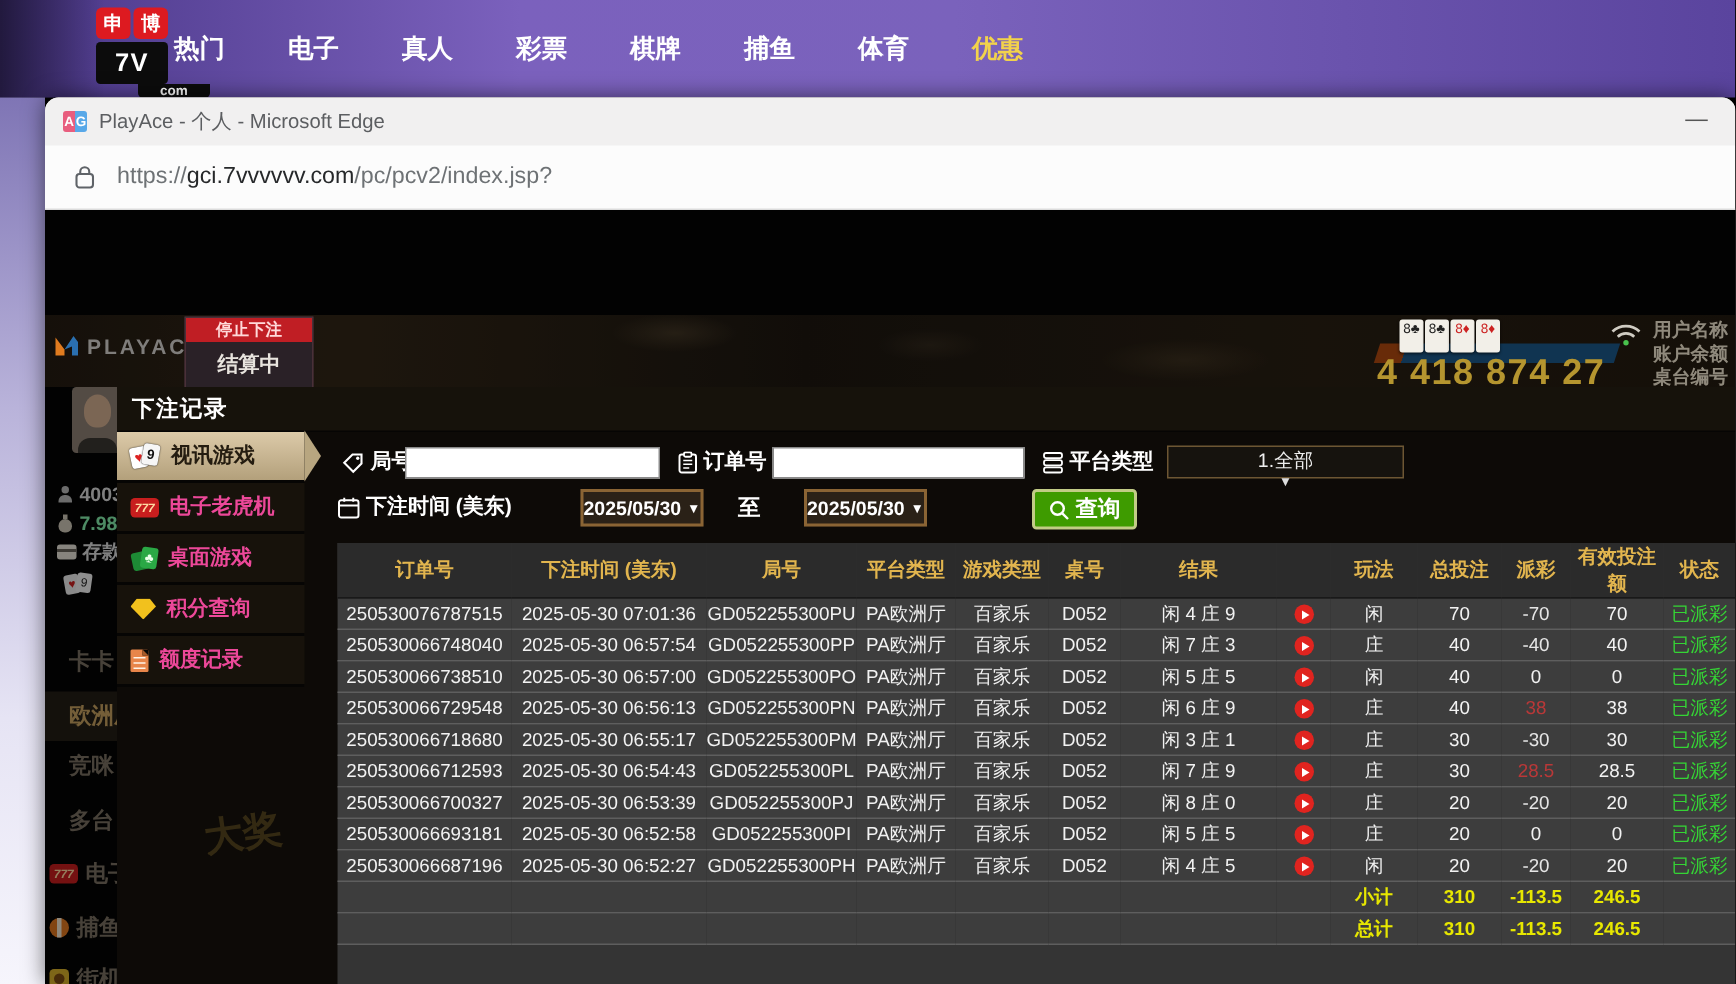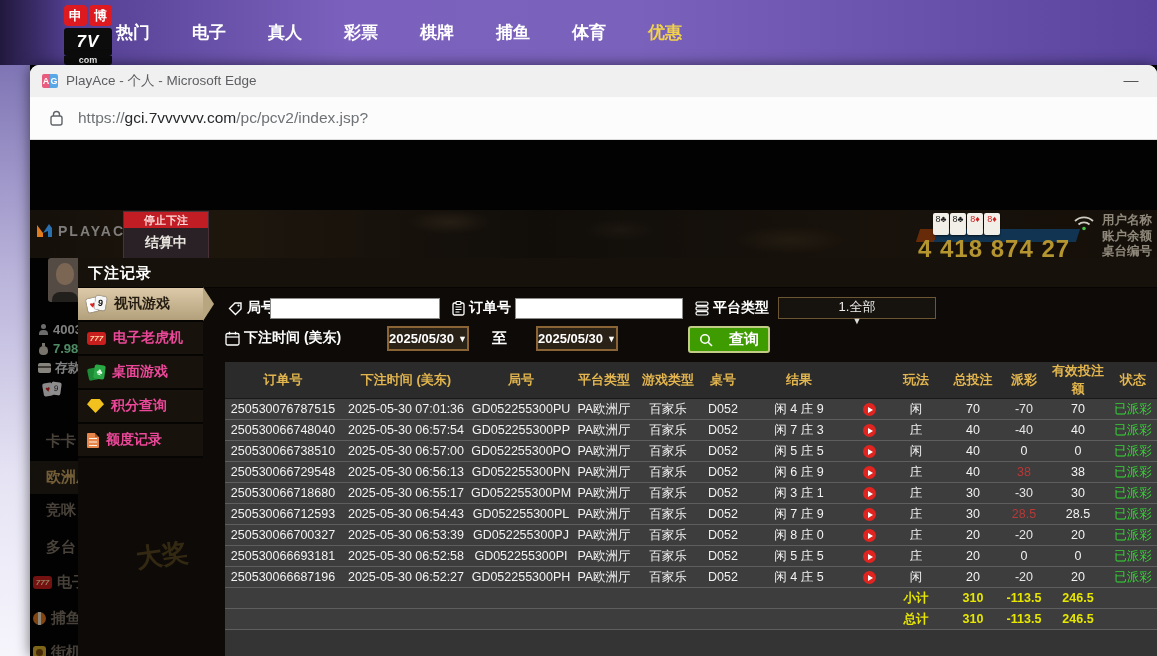--- a/index.html
+++ b/index.html
@@ -6,22 +6,22 @@
   html,body { width:1157px; height:656px; background:#000; font-family:"Liberation Sans","DejaVu Sans",sans-serif; }
   .stage { position:relative; width:1157px; height:656px; overflow:hidden; background:#000; }
 
   
   .site-nav { position:absolute; left:0; top:0; width:1157px; height:65px;
     background:linear-gradient(90deg,#4a3788 0%,#7b61bd 30%,#7a62bc 55%,#5a449e 100%); }
   .site-nav::before{content:"";position:absolute;left:0;top:0;width:70px;height:65px;background:linear-gradient(90deg,rgba(0,0,0,.55),rgba(0,0,0,0));}
   .site-logo { position:absolute; left:64px; top:5px; width:50px; }
   .site-logo .badges{display:flex;gap:2px;}
   .site-logo .badge{width:23px;height:21px;background:#dd1a20;border-radius:4px;color:#fff;font-weight:bold;font-size:13px;line-height:21px;text-align:center;}
-  .site-logo .name{margin-top:2px;width:48px;height:28px;background:#0c0c0c;border-radius:3px;color:#fff;font-style:italic;font-weight:bold;font-size:17px;line-height:28px;text-align:center;letter-spacing:1px;}
-  .site-logo .tld{width:48px;background:#0c0c0c;color:#fff;font-weight:bold;font-size:9px;text-align:center;line-height:9px;border-radius:0 0 3px 3px;}
+  .site-logo .name{margin-top:2px;width:48px;height:28px;background:#0c0c0c;border-radius:3px;color:#fff;font-weight:bold;font-size:17px;line-height:28px;text-align:center;letter-spacing:1px;}
+  .site-logo .tld{width:48px;background:#0c0c0c;color:#fff;font-weight:bold;font-size:9px;text-align:center;line-height:9px;border-radius:0 0 3px 3px;margin-left:28px;}
   .nav-menu{position:absolute;left:116px;top:0;height:65px;display:flex;align-items:center;gap:42px;list-style:none;}
   .nav-menu li{color:#fff;font-size:17px;font-weight:bold;cursor:pointer;}
   .nav-menu li.hl{color:#f2d24b;}
   .site-strip{position:absolute;left:0;top:65px;width:30px;height:591px;background:linear-gradient(#7f75b5,#b9b3da 35%,#e6e4f4 70%,#f6f5fc);}
 
   
   .edge{position:absolute;left:30px;top:65px;width:1127px;height:591px;border-radius:9px 9px 0 0;background:#f1f0f0;box-shadow:0 0 14px rgba(0,0,0,.55);}
   .titlebar{position:relative;height:32px;border-radius:9px 9px 0 0;background:#f1f0f0;}
   .fav{position:absolute;left:12px;top:9px;width:16px;height:14px;display:flex;}
   .fav span{flex:1;color:#fff;font-size:9px;font-weight:bold;line-height:14px;text-align:center;}
@@ -110,21 +110,21 @@
   .frow{position:absolute;left:0;right:0;height:26px;}
   .frow1{top:8px;} .frow2{top:38px;}
   .fel{position:absolute;display:flex;align-items:center;gap:4px;height:24px;}
   .flabel{color:#fff;font-size:14px;font-weight:bold;white-space:nowrap;}
   .txt{height:21px;border:1px solid #8a8a8a;background:#fff;font-size:12px;padding:0 4px;outline:none;}
   .selectbox{display:flex;align-items:center;justify-content:space-between;height:22px;background:#16130e;border:1px solid #6d5633;color:#eee;font-size:13px;padding:0 6px;cursor:pointer;flex-direction:column;}
   .selectbox .car{font-size:9px;color:#ddd;}
   .datebox{display:flex;align-items:center;justify-content:center;gap:4px;width:82px;height:25px;background:#2a2117;border:2px solid #8a6434;color:#fff;font-size:13px;font-weight:bold;cursor:pointer;}
   .datebox .car{font-size:9px;}
   .tolabel{color:#fff;font-size:15px;font-weight:bold;}
-  .searchbtn{display:flex;align-items:center;gap:16px;height:27px;padding:0 9px;background:#3e9b00;border:2px solid #c2cc86;border-radius:3px;color:#fff;font-size:15px;font-weight:bold;cursor:pointer;}
+  .searchbtn{display:flex;align-items:center;gap:4px;height:27px;padding:0 9px;background:#3e9b00;border:2px solid #c2cc86;border-radius:3px;color:#fff;font-size:15px;font-weight:bold;cursor:pointer;}
   .twrap{position:absolute;left:0;top:74px;right:0;bottom:0;background:#343434;}
   table{border-collapse:collapse;table-layout:fixed;width:932px;}
   th{height:20px;background:#2b2b2b;color:#e2b54e;font-size:13px;font-weight:bold;border-bottom:1px solid #191919;}
   td{height:21px;background:#3d3d3d;color:#f2f2f2;font-size:12.5px;text-align:center;border-bottom:1px solid #5e5e5e;white-space:nowrap;overflow:hidden;}
   td.neg{color:#e5e5e5;} td.pos{color:#b93838;} td.zero{color:#f2f2f2;}
   td.status{color:#35d435;}
   tr.trow-total td{color:#e7e700;font-weight:bold;}
   .playbtn{display:inline-block;width:13px;height:13px;border-radius:50%;background:#e0241f;position:relative;vertical-align:middle;cursor:pointer;}
   .playbtn::after{content:"";position:absolute;left:5px;top:3.5px;border-left:5px solid #fff;border-top:3px solid transparent;border-bottom:3px solid transparent;}
 </style>

